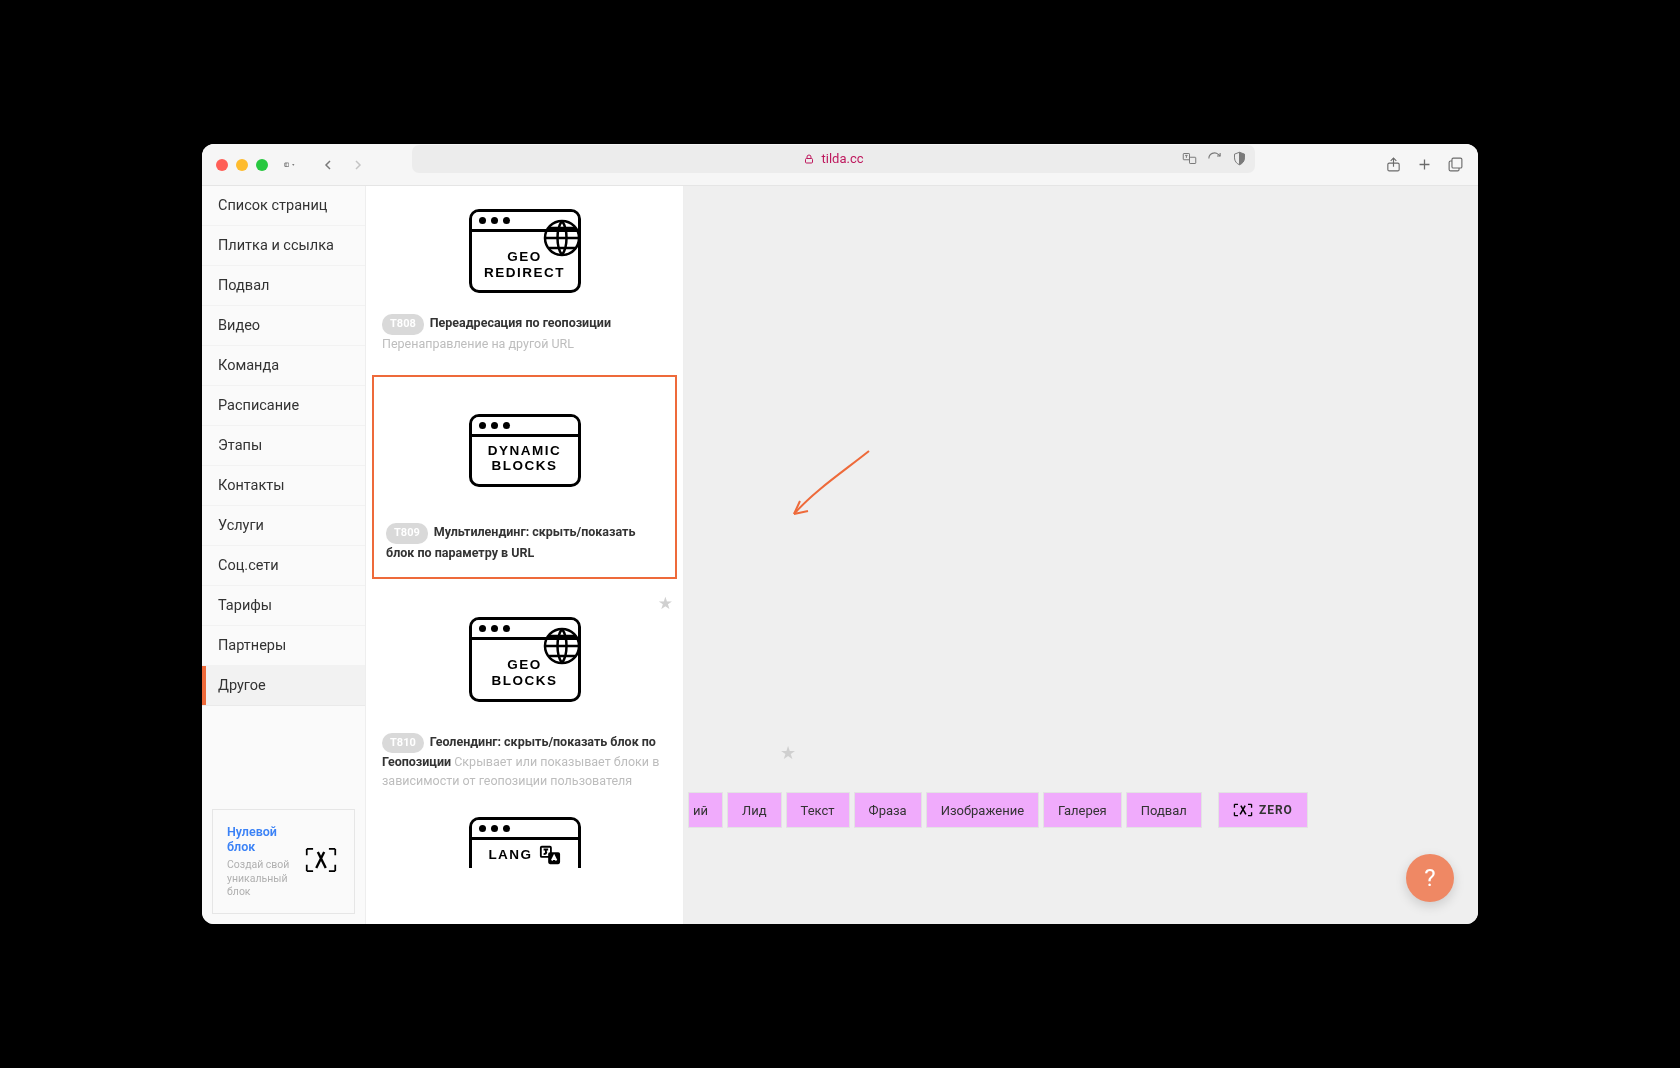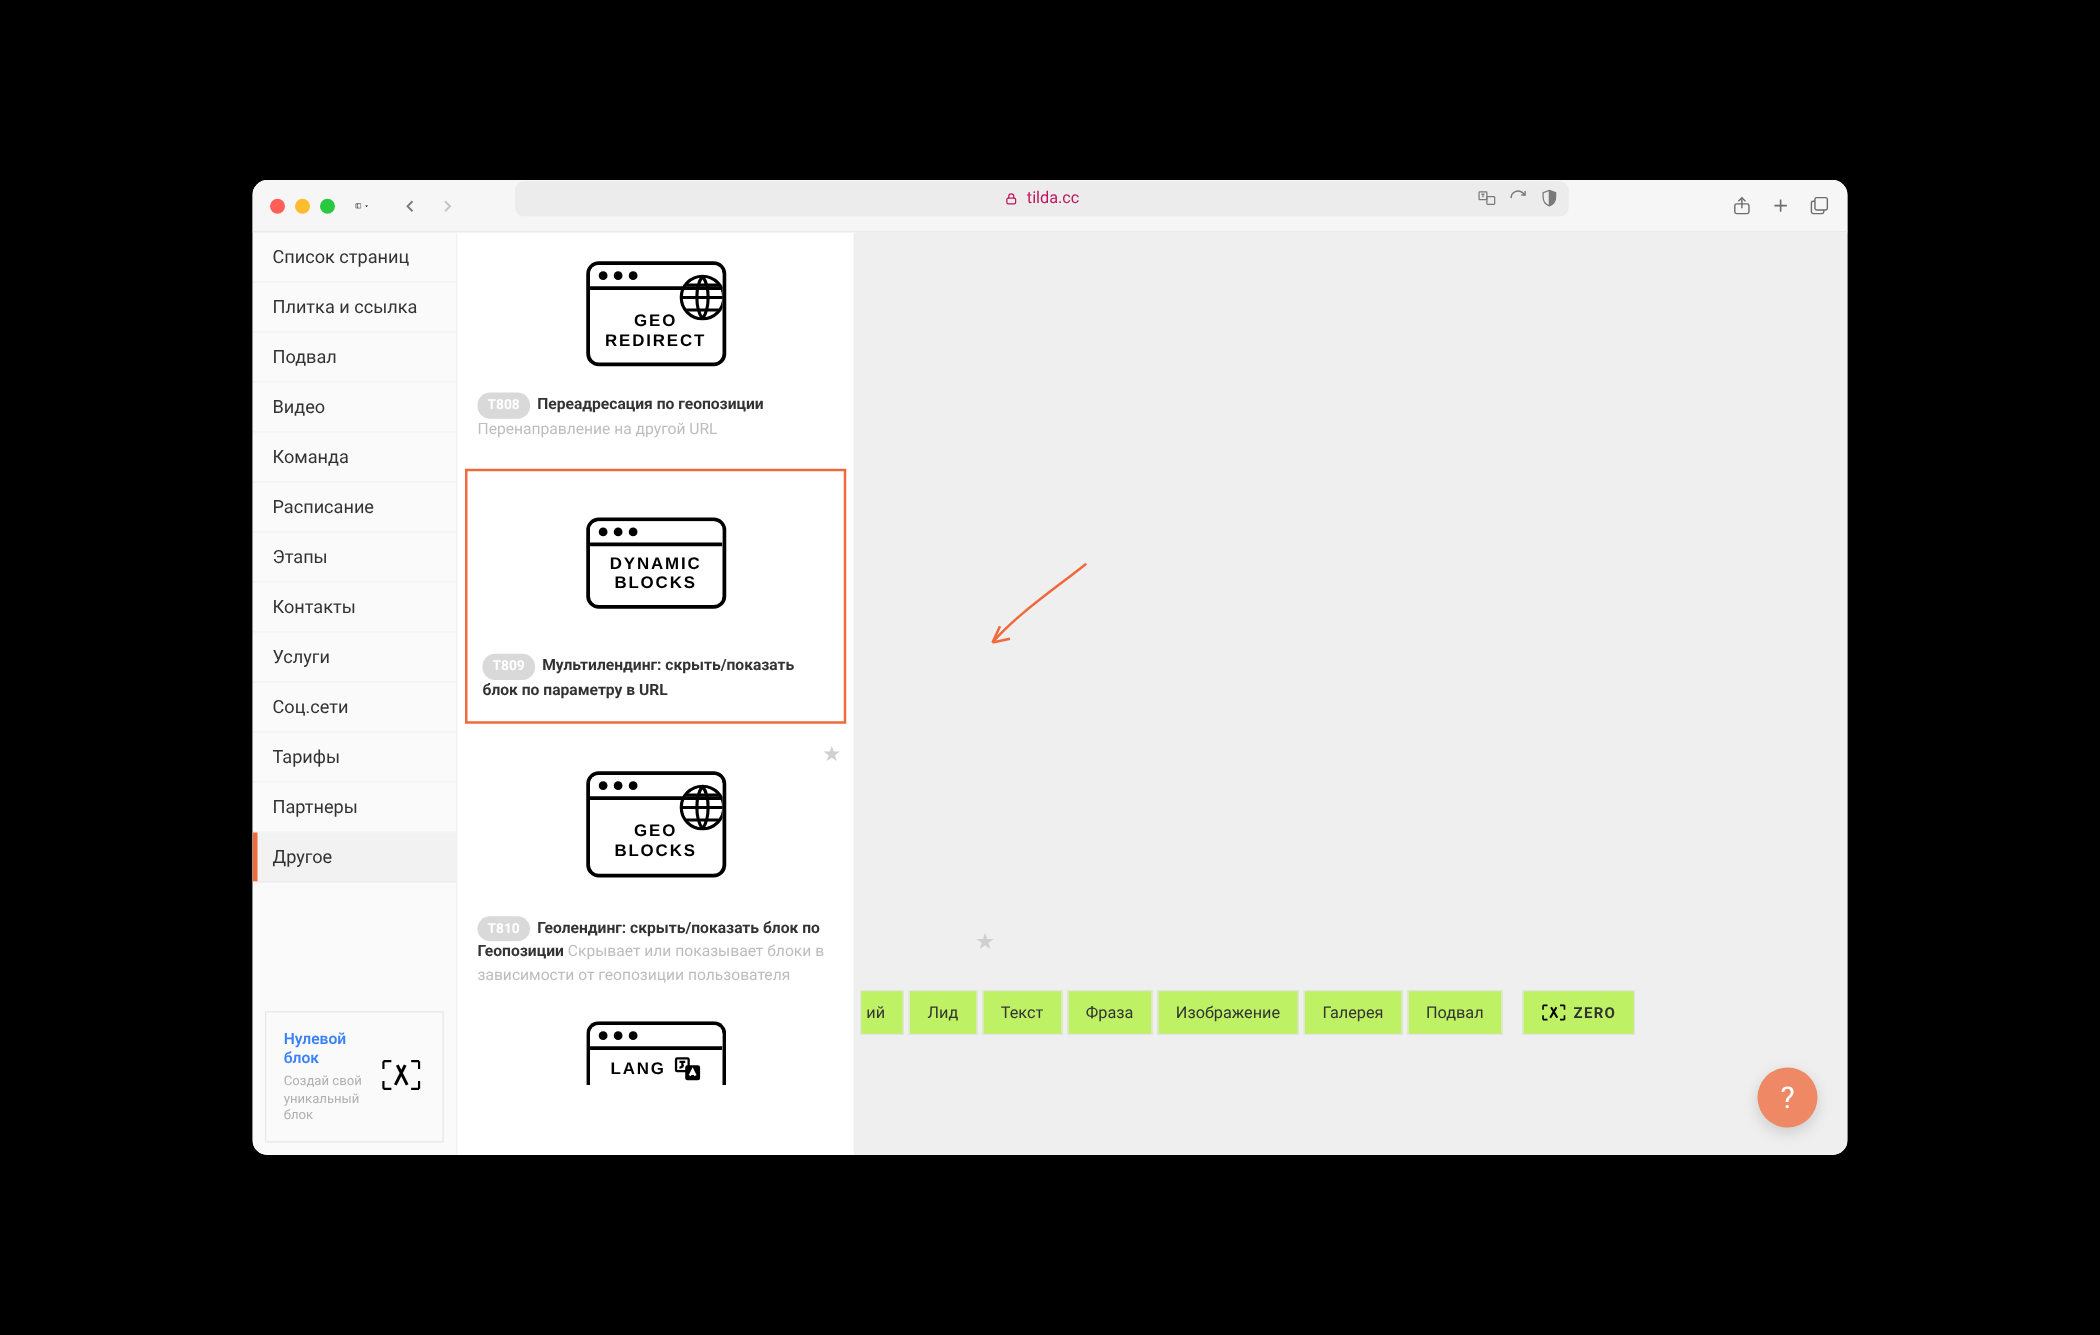--- a/index.html
+++ b/index.html
@@ -152,21 +152,21 @@
 }
 .bottom-bar {
   position:absolute;
   bottom: 96px;
   left: 0; right:0;
   display:flex;
   gap:4px;
   padding-left: 4px;
 }
 .bb-btn {
-  background:#bef264;
+  background:#f0abfc;
   border:1px solid #e3e3e3;
   padding: 9px 14px;
   font-size:13px;
   color:#333;
   cursor:pointer;
   display:flex; align-items:center; gap:6px;
 }
 .bb-btn.zero { margin-left:12px; font-weight:700; letter-spacing:1px; font-size:12px;}
 .bb-btn.zero svg{ width:20px; height:16px;}
 .bb-btn.cut{ padding-left:4px;}

